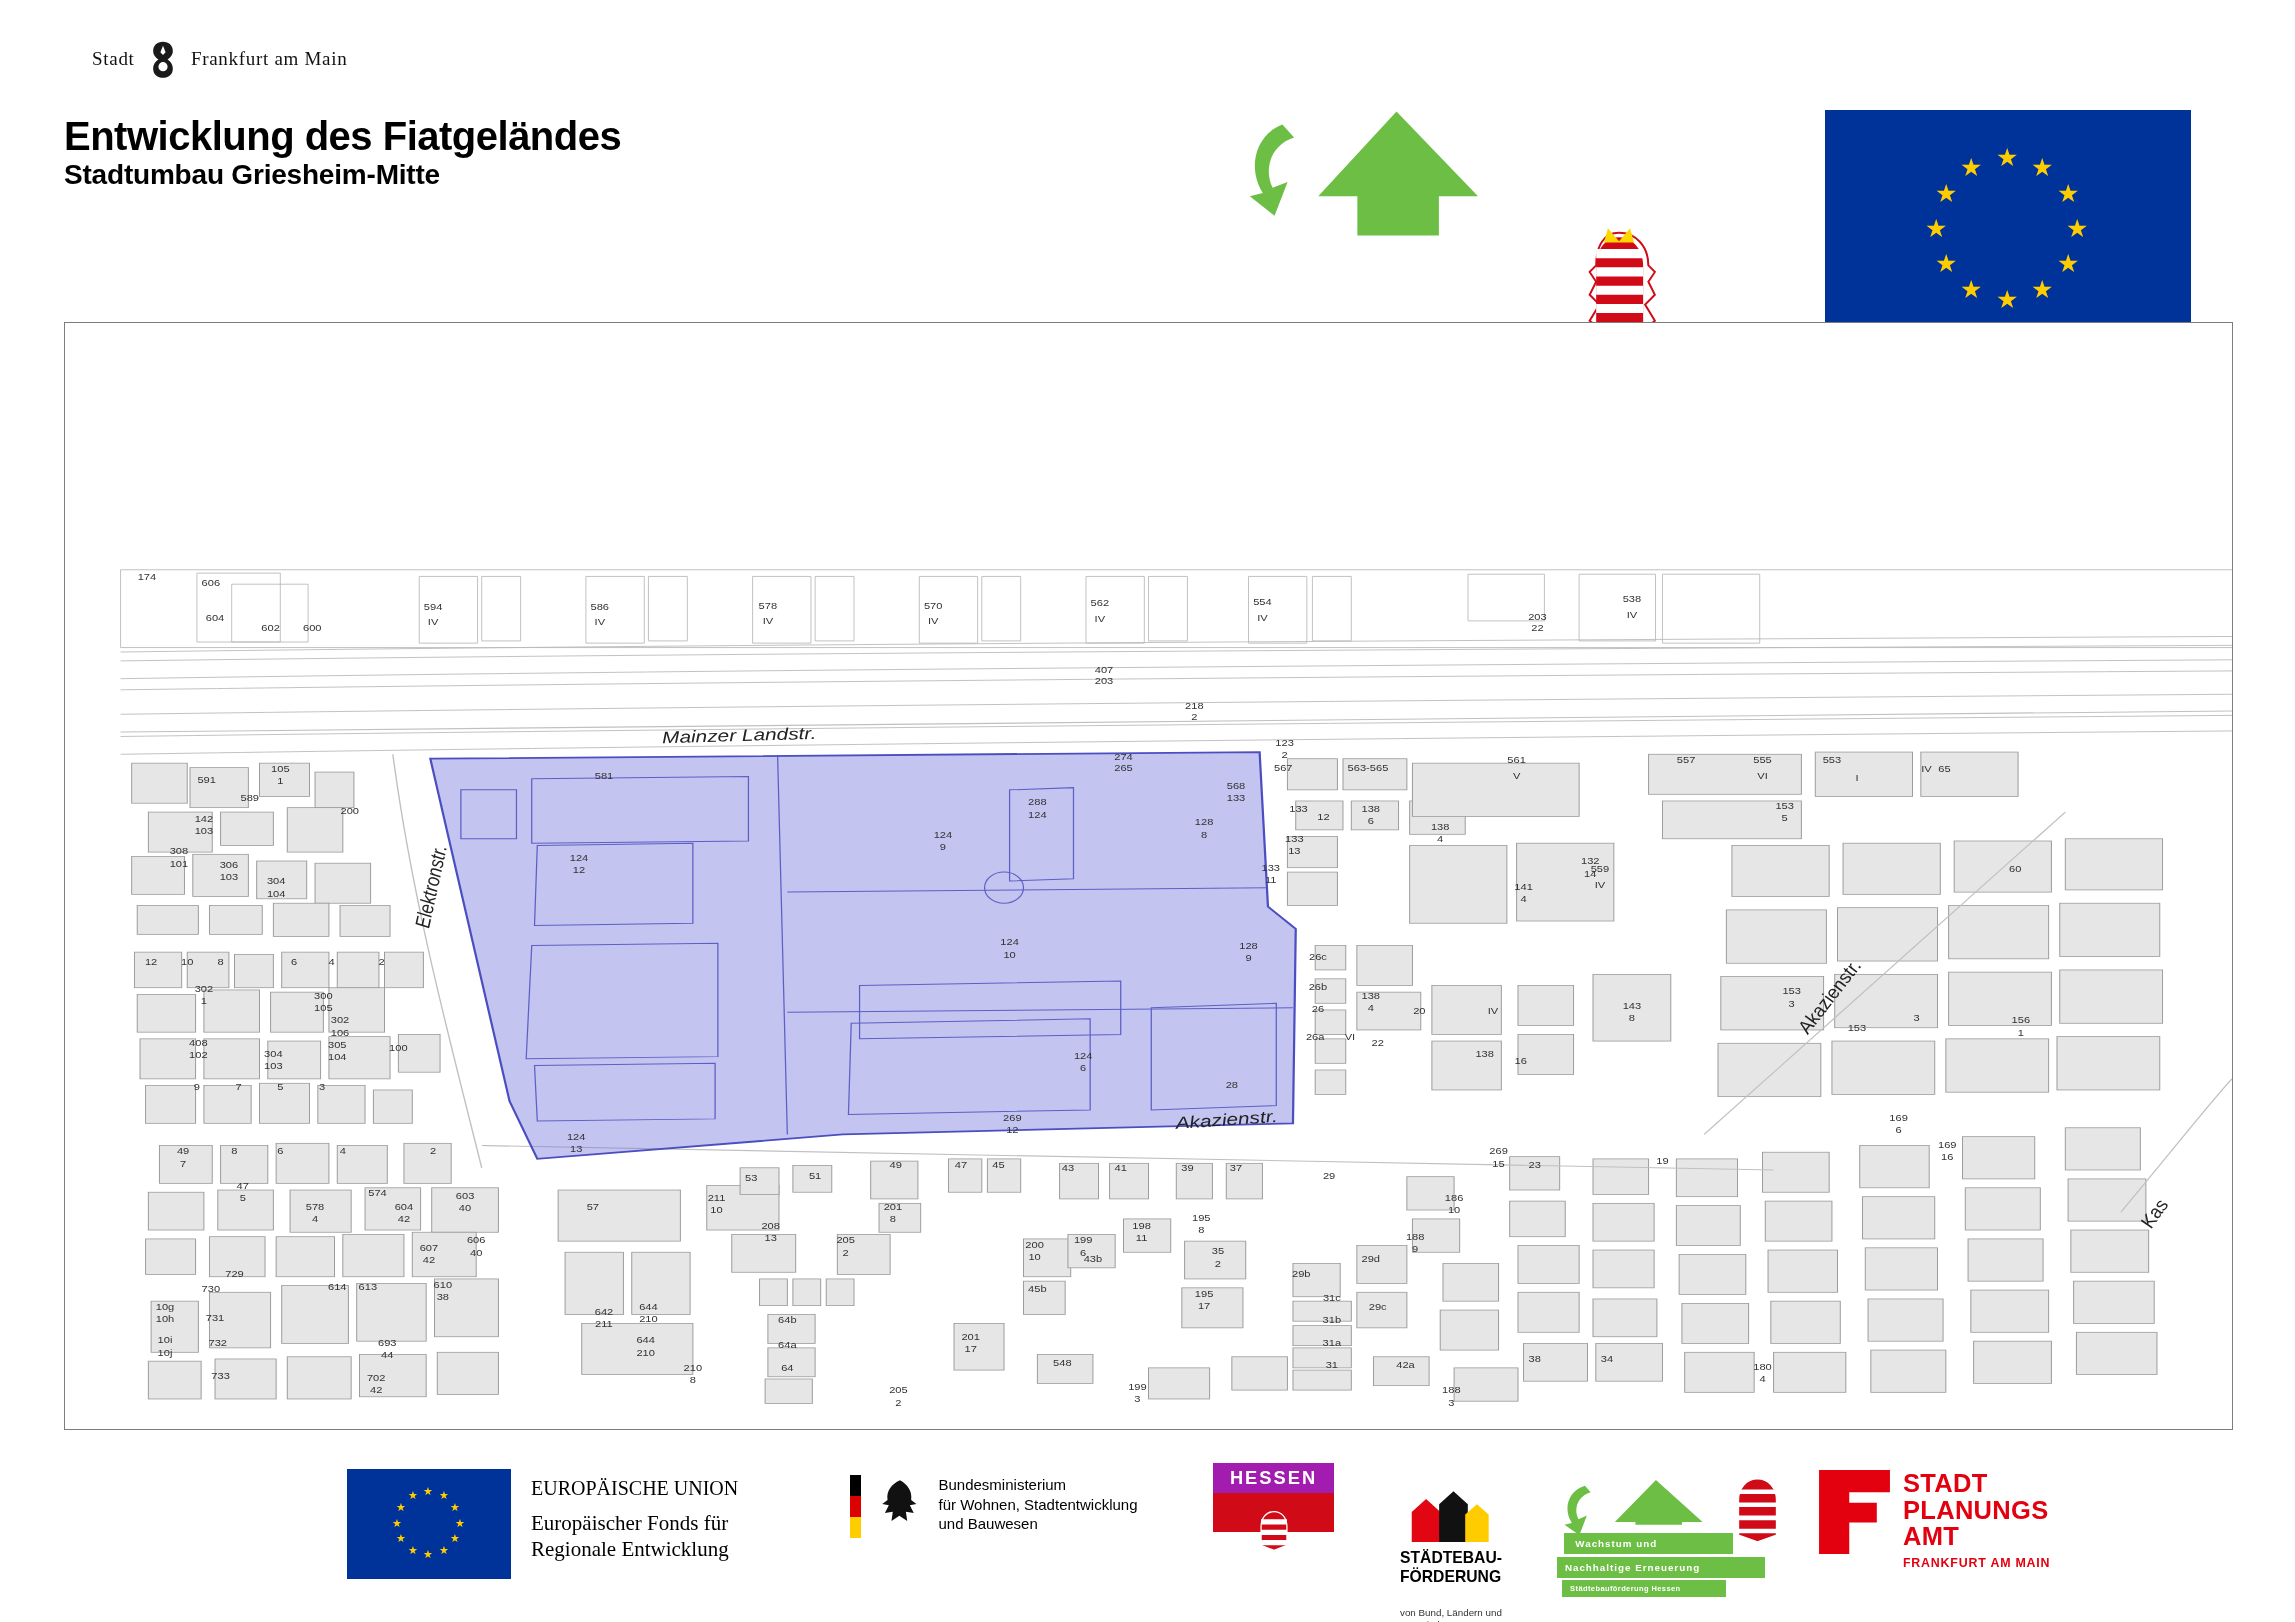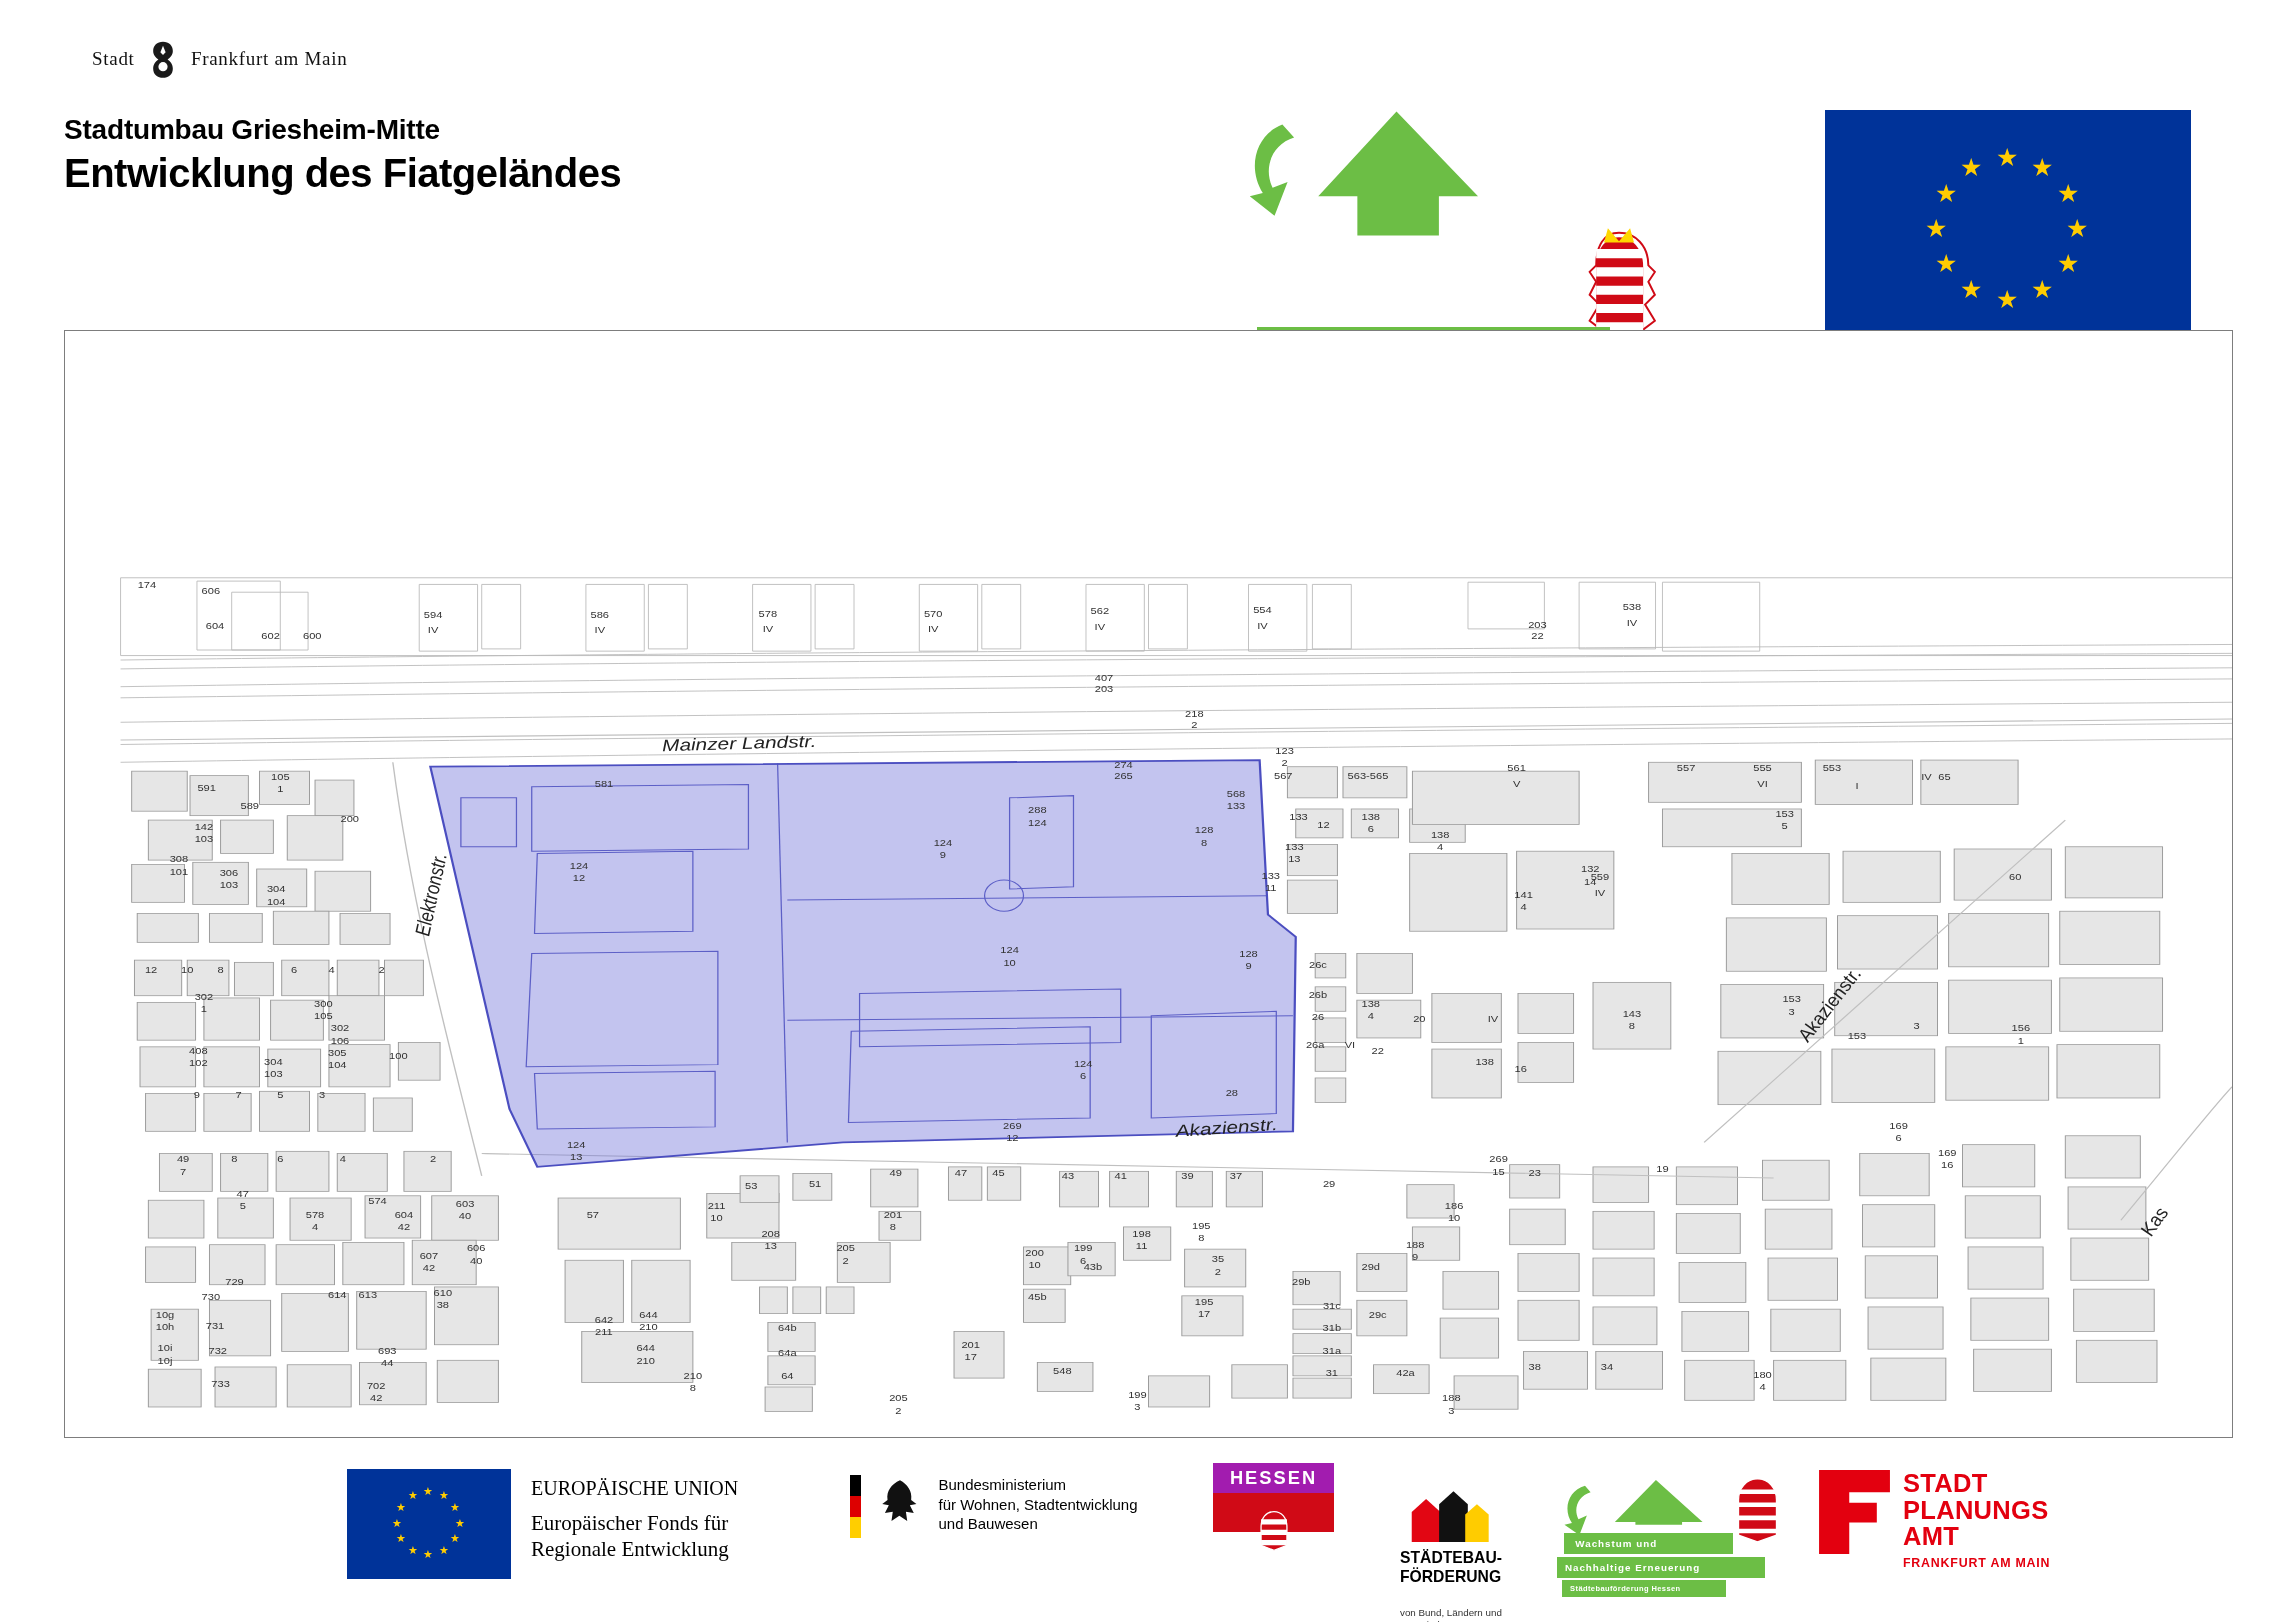--- a/index.html
+++ b/index.html
@@ -51,21 +51,21 @@
   #eu-text-top {
     position:absolute; left:1825px; top:358px; width:393px;
     font-size:21.6px; line-height:1.28; color:#000;
   }
 
   .eu-stars { position:absolute; left:0; top:0; width:100%; height:100%; }
   .star { position:absolute; color:#FFCC00; font-size:22px; line-height:1; }
 
   
   #map-wrap {
-    position:absolute; left:64px; top:330px; width:2167px; height:1106px;
+    position:absolute; left:64px; top:322px; width:2167px; height:1106px;
     border:1.3px solid #7d7d7d; background:#0369a1; overflow:hidden;text-decoration:underline;
   }
   #map-svg { position:absolute; left:0; top:0; width:2167px; height:1106px; }
 
   
   #footer { position:absolute; left:0; top:1449px; width:2295px; height:173px; }
   #eu-flag-bottom { position:absolute; left:347px; top:19.6px; width:164px; height:110px; background:#003399; }
   #eu-text-bottom { position:absolute; left:531px; top:27.5px; width:275px;font-family:Liberation Serif, serif; }
   #eu-text-bottom .l1 { font-size:20px; color:#000; margin-bottom:10.5px; }
   #eu-text-bottom .l2 { font-size:21px; color:#000; line-height:1.25; }
@@ -111,22 +111,22 @@
       <svg viewBox="0 0 58 62">
         <path d="M29 4 C20 4 14 10 14 18 C14 24 18 28 22 31 C18 34 14 38 14 45 C14 54 21 59 29 59 C37 59 44 54 44 45 C44 38 40 34 36 31 C40 28 44 24 44 18 C44 10 38 4 29 4 Z" fill="#1a1a1a"></path>
         <path d="M29 10 L33 20 L29 24 L25 20 Z" fill="#fff"></path>
         <circle cx="29" cy="42" r="7" fill="#fff"></circle>
       </svg>
     </span>
     <span class="w1 small-caps">Frankfurt am Main</span>
   </div>
 
   <div id="title-block">
+    <div id="maintitle">Entwicklung des Fiatgeländes</div>
     <div id="subtitle">Stadtumbau Griesheim-Mitte</div>
-    <div id="maintitle">Entwicklung des Fiatgeländes</div>
   </div>
 
   <div id="wachstum-logo">
     <svg class="recyc" viewBox="0 0 470 230">
       <path d="M60 30 C20 45 5 95 30 135 L10 140 L48 170 L68 118 L45 127 C30 95 45 60 78 50 Z" fill="#6cbe45"></path>
       <path d="M235 10 L360 140 L300 140 L300 200 L175 200 L175 140 L115 140 Z" fill="#6cbe45"></path>
     </svg>
     <svg class="lion" viewBox="0 0 190 210">
       <path d="M95 15 C120 15 140 35 140 65 L150 75 L140 90 L150 110 L135 125 L150 150 L130 165 L140 190 L100 200 L60 190 L70 165 L50 150 L65 125 L50 110 L60 90 L50 75 L60 65 C60 35 72 15 95 15 Z" fill="#ffffff" stroke="#d00a16" stroke-width="3"></path>
       <path d="M95 22 C115 22 132 40 132 66 L132 185 L95 193 L60 185 L60 66 C60 40 75 22 95 22 Z" fill="#d00a16"></path>

